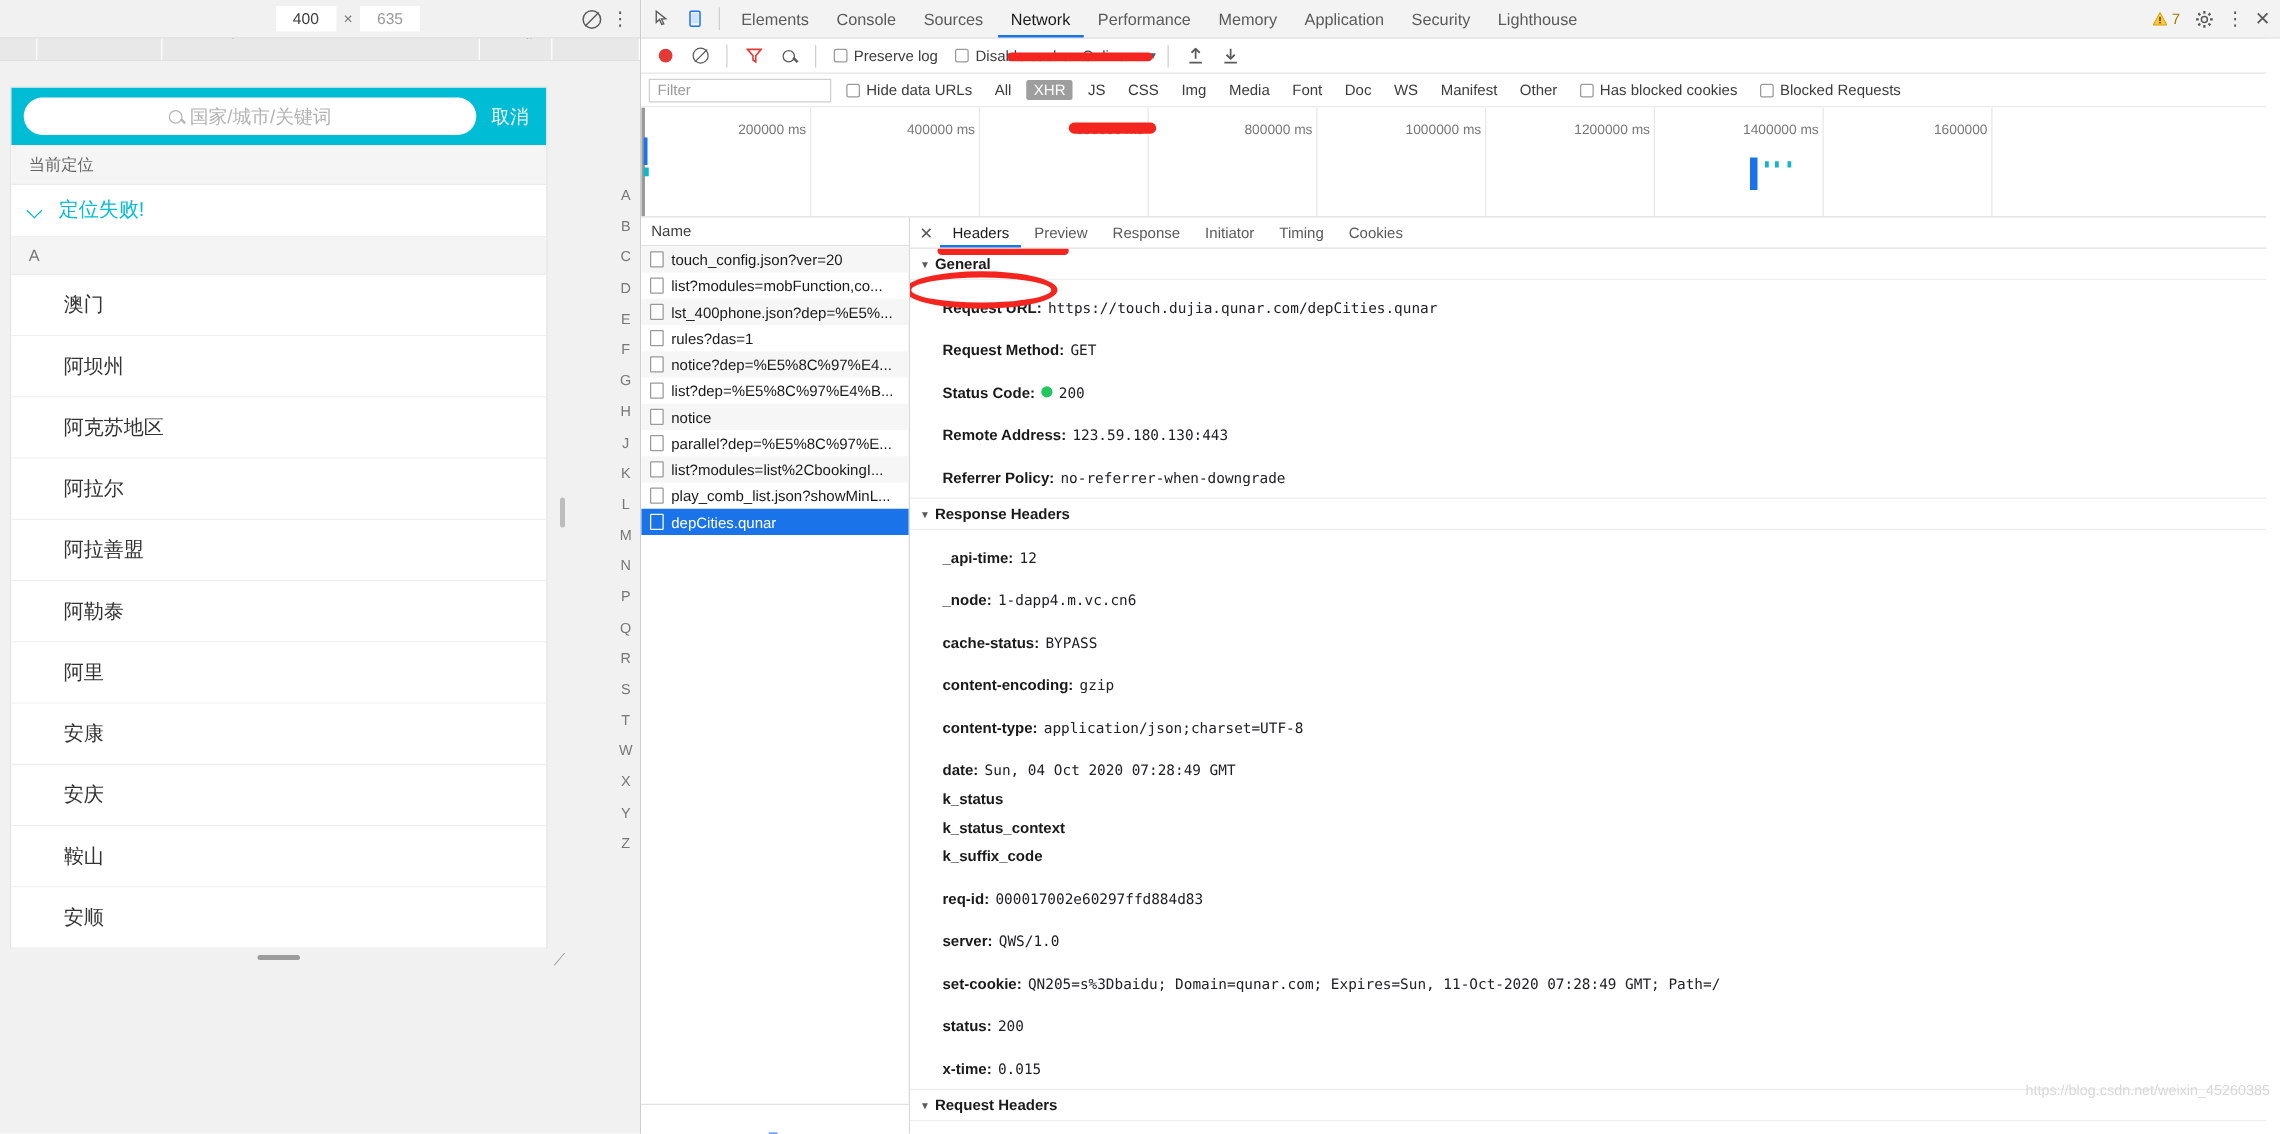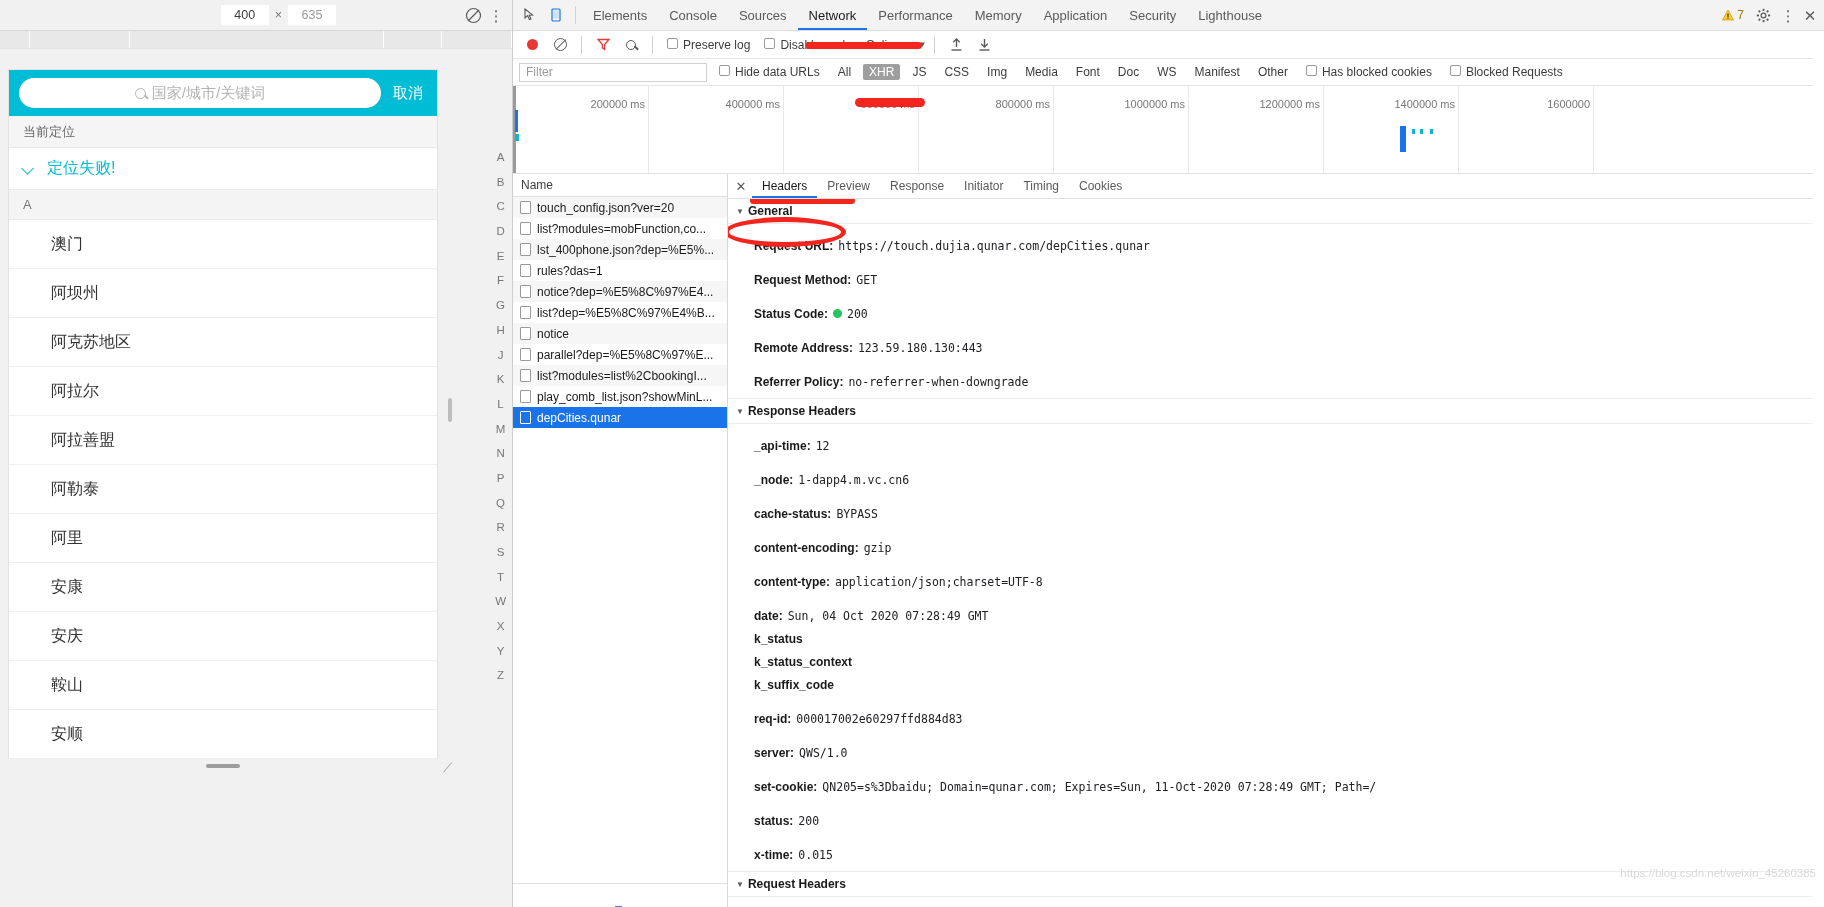--- a/index.html
+++ b/index.html
@@ -189,35 +189,35 @@
   }
   .funnel { width: 13px; height: 13px; }
   .search-ico2 {
     width: 10px; height: 10px; border: 1.5px solid #5a5a5a; border-radius: 50%;
     position: relative; display: inline-block;
   }
   .search-ico2::after {
     content: ""; position: absolute; width: 5px; height: 1.5px; background: #5a5a5a;
     transform: rotate(45deg); right: -4px; bottom: 0;
   }
-  .cb-label { display: flex; align-items: flex-start; gap: 5px; font-size: 12px; color: #3c3c3c; padding: 0 6px; cursor: pointer; white-space: nowrap; }
+  .cb-label { display: flex; align-items: center; gap: 5px; font-size: 12px; color: #3c3c3c; padding: 0 6px; cursor: pointer; white-space: nowrap; }
   .cbx {
     width: 11px; height: 11px; border: 1px solid #9a9a9a; background: #fff; border-radius: 2px;
     display: inline-block; flex: 0 0 11px;
   }
   .throttle { display: flex; align-items: center; gap: 18px; font-size: 12px; color: #3c3c3c; padding-left: 2px; }
   .arrow-ico { width: 13px; height: 14px; }
 
   .filter-bar {
     height: 27px; display: flex; align-items: center;
     padding: 0 6px; gap: 6px; border-bottom: 1px solid #e6e6e6;
     background: #fff; flex: 0 0 27px;
   }
   .filter-input {
-    width: 188px; height: 19px; border: 1px solid #cfcfcf; background: #fff;
+    width: 146px; height: 19px; border: 1px solid #cfcfcf; background: #fff;
     color: #9a9a9a; font-size: 12px; padding: 0 6px;
     display: flex; align-items: center;
   }
   .type-chip { padding: 1px 6px; font-size: 12px; color: #3c3c3c; cursor: pointer; border-radius: 2px; white-space: nowrap; }
   .type-chip.on { background: #9e9e9e; color: #fff; }
 
   .overview {
     height: 88px; flex: 0 0 88px; position: relative;
     border-bottom: 1px solid #e0e0e0; background: #fff;
     overflow: hidden;

